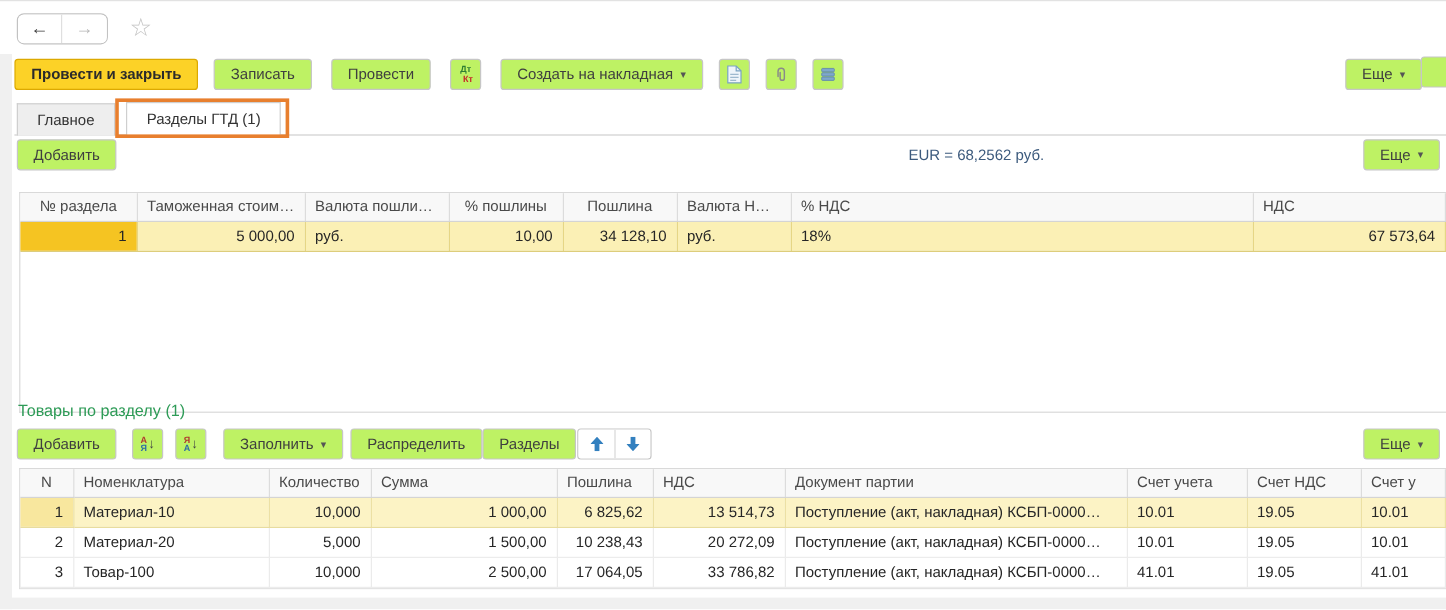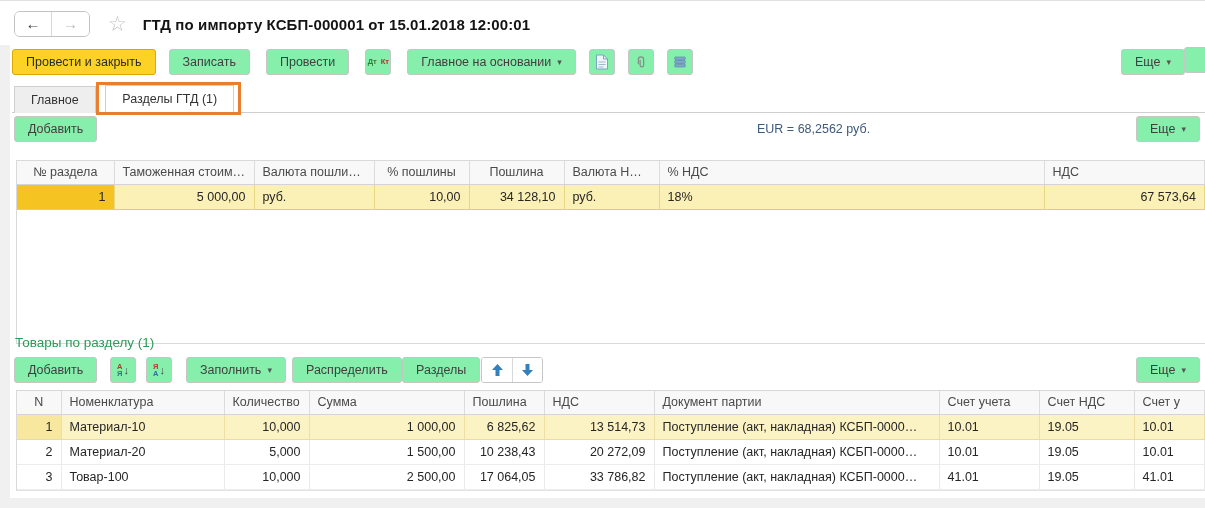--- a/index.html
+++ b/index.html
@@ -18,38 +18,38 @@
   .header { position:absolute; left:12px; top:6px; right:0; height:34px; display:flex; align-items:center; }
   .nav-group { display:inline-flex; border:1px solid #c2c2c2; border-radius:6px; overflow:hidden; background:#fff; margin-left:2px; }
   .nav-btn { width:37px; height:24px; border:none; background:#fff; font-size:15px; line-height:22px; cursor:pointer; padding:0; }
   .nav-btn.back { border-right:1px solid #d8d8d8; color:#3a3a3a; }
   .nav-btn.fwd  { color:#b8b8b8; }
   .star { font-size:21px; color:#c3c3c3; margin-left:18px; cursor:pointer; line-height:20px; }
   .title { font-size:15px; font-weight:700; color:#141414; margin:0 0 0 16px; letter-spacing:.1px; }
 
   
   .btn {
-    height:26px; background:#86efac; border:1px solid #c6c6c6; border-radius:3px;
+    height:26px; background:#bef264; border:1px solid #c6c6c6; border-radius:3px;
     font-size:12.5px; color:#3f3f3f; padding:0 13px; display:inline-flex;
     align-items:center; gap:6px; cursor:pointer; white-space:nowrap;
     font-family:inherit;
   }
-  .btn-primary { background:var(--accent-yellow); border-color:#dca900; font-weight:400; color:#2b2b2b; }
+  .btn-primary { background:var(--accent-yellow); border-color:#dca900; font-weight:700; color:#2b2b2b; }
   .icon-btn { width:26px; padding:0; justify-content:center; }
   .caret { font-size:9px; color:#555; line-height:1; }
 
   
   .cmdbar { position:absolute; left:12px; top:46px; right:0; height:30px; display:flex; align-items:center; }
   .cmdbar .btn { margin-right:13px; }
   .cmdbar .gap { margin-right:16px; }
   .cmd-right { margin-left:auto; margin-right:20px; }
   .cmd-right .btn { margin-right:0; }
   .btn-cut { position:absolute; right:-20px; top:0; width:28px; height:26px; }
 
-  .dtkt { display:flex; font-size:7.5px; line-height:8px; font-weight:700; }
+  .dtkt { display:flex; flex-direction:column; font-size:7.5px; line-height:8px; font-weight:700; }
   .dtkt i { font-style:normal; }
   .dtkt .dt { color:#2e7d32; }
   .dtkt .kt { color:#c62828; margin-left:4px;text-align:right; }
 
   
   .tabs { position:absolute; left:12px; top:84px; right:0; height:28px; border-bottom:1px solid #cfcfcf; padding-left:2px; }
   .tab { display:inline-block; height:27px; line-height:26px; padding:0 16px; font-size:12.5px;
          border:1px solid #cfcfcf; border-bottom:none; background:#eeeeee; color:#333;
          margin-right:5px; cursor:pointer; vertical-align:bottom; }
   .tab.active { background:#fff; height:28px; position:relative; z-index:2; }
@@ -119,35 +119,34 @@
 <div class="page">
 
   <div class="left-gutter"></div>
 
   <div class="header">
     <div class="nav-group">
       <button class="nav-btn back"><span>←</span></button>
       <button class="nav-btn fwd"><span>→</span></button>
     </div>
     <span class="star">☆</span>
-    <h1 class="title">ГТД по импорту КСБП-000001 от 15.01.2018 12:00:01</h1>
   </div>
 
   <div class="cmdbar">
     <button class="btn btn-primary">Провести и закрыть</button>
     <button class="btn gap">Записать</button>
     <button class="btn gap">Провести</button>
     <button class="btn icon-btn gap">
       <span class="dtkt">
           <i class="dt">Дт</i>
           <i class="kt">Кт</i>
         </span>
     </button>
     <button class="btn">
-      <span>Главное на основании</span>
+      <span>Создать на накладная</span>
       <span class="caret">▾</span>
     </button>
     <button class="btn icon-btn">
       <span class="svgicon">
         <svg width="14" height="16" viewBox="0 0 14 16">
             <path d="M1.5 1 h7 l4 4 v10 h-11 z" fill="#eef5fb" stroke="#7aa3c4"></path>
             <path d="M8.5 1 v4 h4" fill="none" stroke="#7aa3c4"></path>
             <path d="M3.5 8 h7 M3.5 10.5 h7 M3.5 13 h5" stroke="#9db9cf" fill="none"></path>
           </svg>
       </span>

